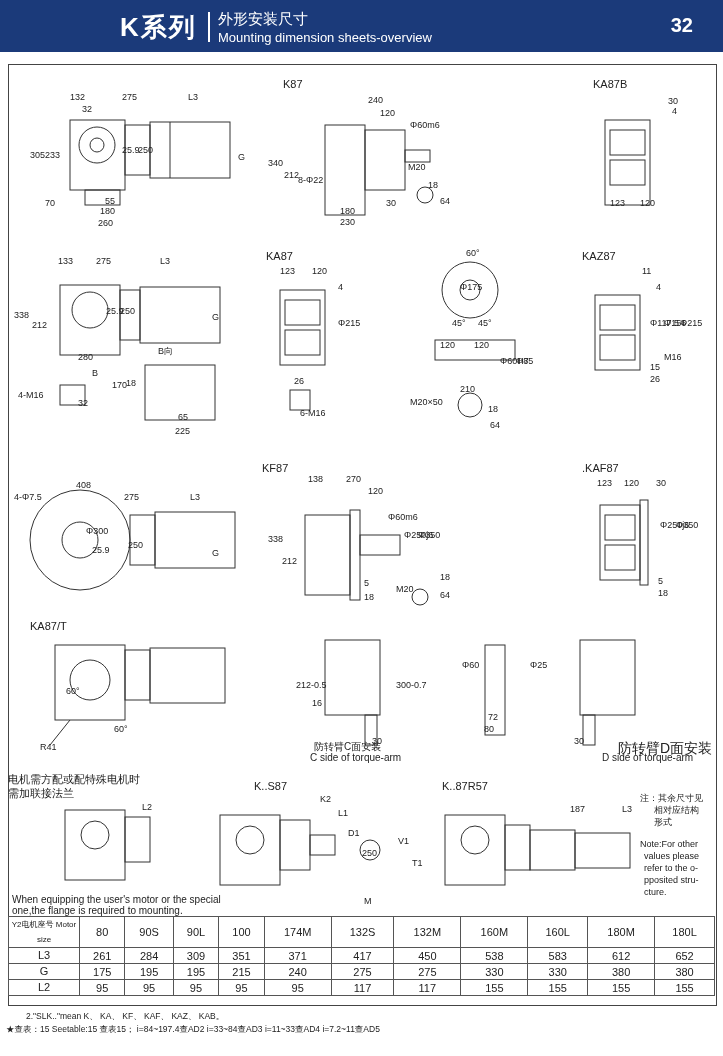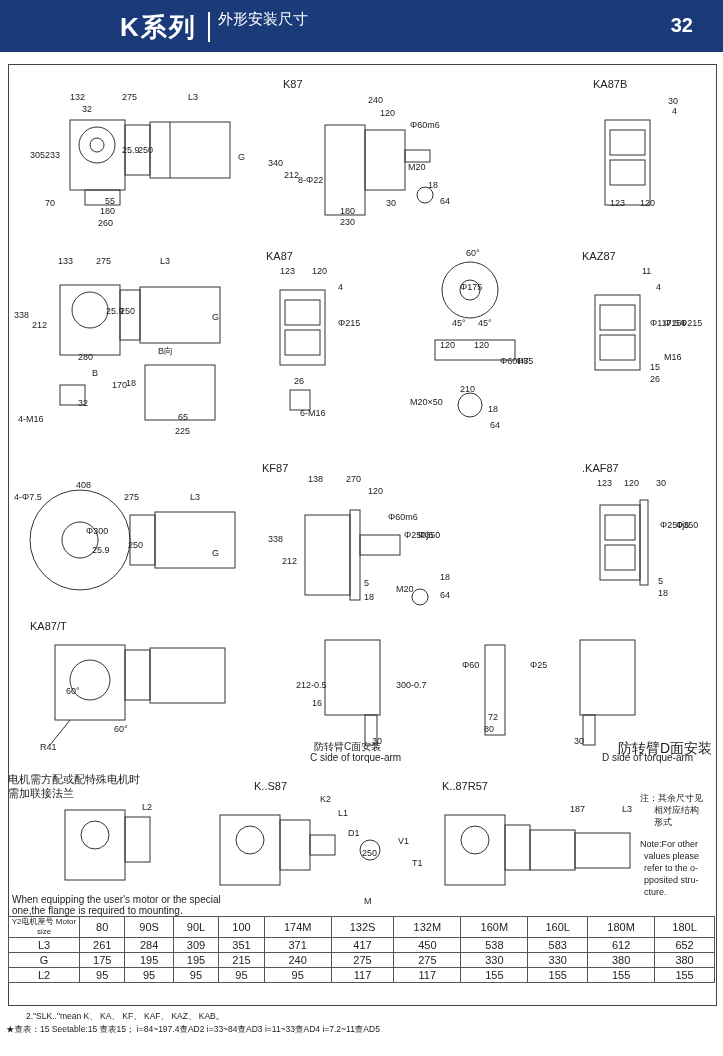--- a/index.html
+++ b/index.html
@@ -11,30 +11,31 @@
   .header .en{position:absolute;left:218px;top:30px;font-size:13px;}
   .header .page{position:absolute;right:30px;top:14px;font-size:20px;font-weight:bold;}
   .sheet{position:absolute;left:8px;top:64px;width:707px;height:940px;border:1px solid #444;}
   .lbl{position:absolute;font-size:11px;color:#222;white-space:nowrap;}
   .dim{position:absolute;font-size:9px;color:#222;white-space:nowrap;}
   .draw{position:absolute;}
   svg{overflow:visible;}
   .note-small{position:absolute;font-size:9px;line-height:12px;color:#222;}
   table.spec{position:absolute;left:8px;top:916px;width:707px;border-collapse:collapse;font-size:11px;}
   table.spec td{border:1px solid #555;text-align:center;height:14px;padding:0;}
-  table.spec td.hd{font-size:8px;line-height:10px;width:70px;}
+  table.spec td.hd{font-size:8px;line-height:15px;width:70px;}
   .footnotes{position:absolute;left:6px;top:1010px;font-size:8.5px;line-height:13px;color:#222;}
 </style>
 </head>
 <body>
 
 <div class="header">
   <div class="series">K系列</div>
   <div class="sep"></div>
   <div class="zh">外形安装尺寸</div>
+  <div class="en">Mounting dimension sheets-overview</div>
   <div class="page">32</div>
 </div>
 
 <div class="sheet"></div>
 
 <svg class="draw" style="left:40px;top:100px" width="210" height="120">
   <rect x="30" y="20" width="55" height="70" fill="none" stroke="#333"></rect>
   <circle x="0" cx="57" cy="45" r="18" fill="none" stroke="#333"></circle>
   <circle cx="57" cy="45" r="7" fill="none" stroke="#333"></circle>
   <rect x="85" y="25" width="25" height="50" fill="none" stroke="#333"></rect>
@@ -100,21 +101,21 @@
 <div class="dim" style="left:160px;top:256px">L3</div>
 <div class="dim" style="left:14px;top:310px">338</div>
 <div class="dim" style="left:32px;top:320px">212</div>
 <div class="dim" style="left:106px;top:306px">25.9</div>
 <div class="dim" style="left:120px;top:306px">250</div>
 <div class="dim" style="left:212px;top:312px">G</div>
 <div class="dim" style="left:78px;top:352px">280</div>
 <div class="dim" style="left:92px;top:368px">B</div>
 <div class="dim" style="left:126px;top:378px">18</div>
 <div class="dim" style="left:78px;top:398px">32</div>
-<div class="dim" style="left:18px;top:414px">4-M16</div>
+<div class="dim" style="left:18px;top:390px">4-M16</div>
 <div class="dim" style="left:158px;top:345px">B向</div>
 
 <svg class="draw" style="left:270px;top:280px" width="70" height="140">
   <rect x="10" y="10" width="45" height="75" fill="none" stroke="#333"></rect>
   <rect x="15" y="20" width="35" height="25" fill="none" stroke="#333"></rect>
   <rect x="15" y="50" width="35" height="25" fill="none" stroke="#333"></rect>
   <rect x="20" y="110" width="20" height="20" fill="none" stroke="#333"></rect>
 </svg>
 <div class="lbl" style="left:266px;top:250px">KA87</div>
 <div class="dim" style="left:280px;top:266px">123</div>

